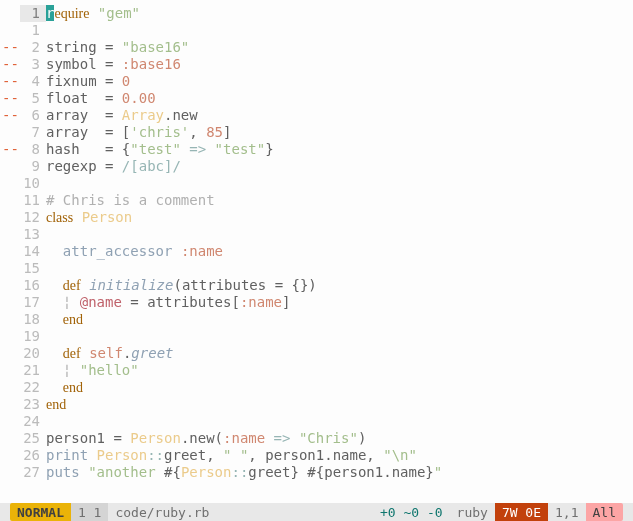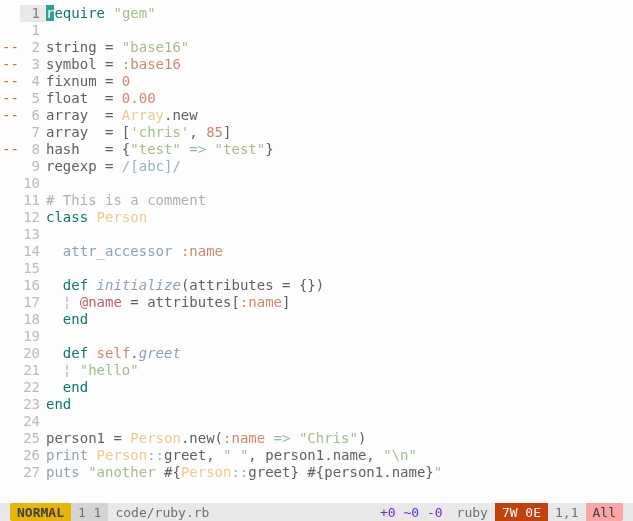--- a/index.html
+++ b/index.html
@@ -46,21 +46,21 @@
   }
   .code {
     flex: 1;
     color: #606060;
   }
   .cursor {
     background: #2aa198;
     color: #fdfdfd;
   }
   
-  .kw   { color: #0f766e; }
+  .kw   { color: #a16207; font-family: Liberation Serif, serif; }
   .str  { color: #a3be8c; }
   .sym  { color: #d08770; }
   .num  { color: #d08770; }
   .cls  { color: #ebcb8b; }
   .fn   { color: #8fa1b3; }
   .fni  { color: #8fa1b3; font-style: italic; margin-top: 16px; }
   .inst { color: #bf616a; margin-top: 28px; }
   .cmt  { color: #b0b0b0; }
   .op   { color: #96b5b4; }
   .rgx  { color: #96b5b4; }
@@ -74,21 +74,21 @@
     height: 18px;
     font-size: 13px;
     background: #e8e8e8;
     color: #707070;
   }
   .sl-seg { padding: 0 7px; height: 100%; display: flex; align-items: center; }
   .sl-mode { background: #eab308; color: #404040; font-weight: bold; border-radius: 2px 0 0 2px; margin-left:10px;}
   .sl-pos  { background: #d4d4d4; }
   .sl-file { background: #e8e8e8; flex: 0 0 auto; }
   .sl-spacer { flex: 1; }
-  .sl-hunk { color: #6d28d9; }
+  .sl-hunk { color: #0f766e; }
   .sl-ft   { }
   .sl-lint { background: #c2410c; color: #fff; }
   .sl-rc   { }
   .sl-pct  { background: #fca5a5; color: #404040; border-radius: 0 2px 2px 0; margin-right:10px;}
 </style>
 </head>
 <body>
 
 <div class="editor">
   <div class="code-area">
@@ -108,21 +108,21 @@
     <div class="line"><span class="sign warn">--</span><span class="lnum">6</span><span class="code"><span>array  = </span><span class="cls">Array</span><span>.new</span></span></div>
 
     <div class="line"><span class="sign"></span><span class="lnum">7</span><span class="code"><span>array  = [</span><span class="str">'chris'</span><span>, </span><span class="num">85</span><span>]</span></span></div>
 
     <div class="line"><span class="sign warn">--</span><span class="lnum">8</span><span class="code"><span>hash   = {</span><span class="str">"test"</span><span class="op"> =&gt; </span><span class="str">"test"</span><span>}</span></span></div>
 
     <div class="line"><span class="sign"></span><span class="lnum">9</span><span class="code"><span>regexp = </span><span class="rgx">/[abc]/</span></span></div>
 
     <div class="line"><span class="sign"></span><span class="lnum">10</span><span class="code"></span></div>
 
-    <div class="line"><span class="sign"></span><span class="lnum">11</span><span class="code"><span class="cmt"># This is a comment</span></span></div>
+    <div class="line"><span class="sign"></span><span class="lnum">11</span><span class="code"><span class="cmt"># Chris is a comment</span></span></div>
 
     <div class="line"><span class="sign"></span><span class="lnum">12</span><span class="code"><span class="kw">class</span><span> </span><span class="cls">Person</span></span></div>
 
     <div class="line"><span class="sign"></span><span class="lnum">13</span><span class="code"></span></div>
 
     <div class="line"><span class="sign"></span><span class="lnum">14</span><span class="code"><span>  </span><span class="fn">attr_accessor</span><span> </span><span class="sym">:name</span></span></div>
 
     <div class="line"><span class="sign"></span><span class="lnum">15</span><span class="code"></span></div>
 
     <div class="line"><span class="sign"></span><span class="lnum">16</span><span class="code"><span>  </span><span class="kw">def</span><span> </span><span class="fni">initialize</span><span>(attributes = {})</span></span></div>

